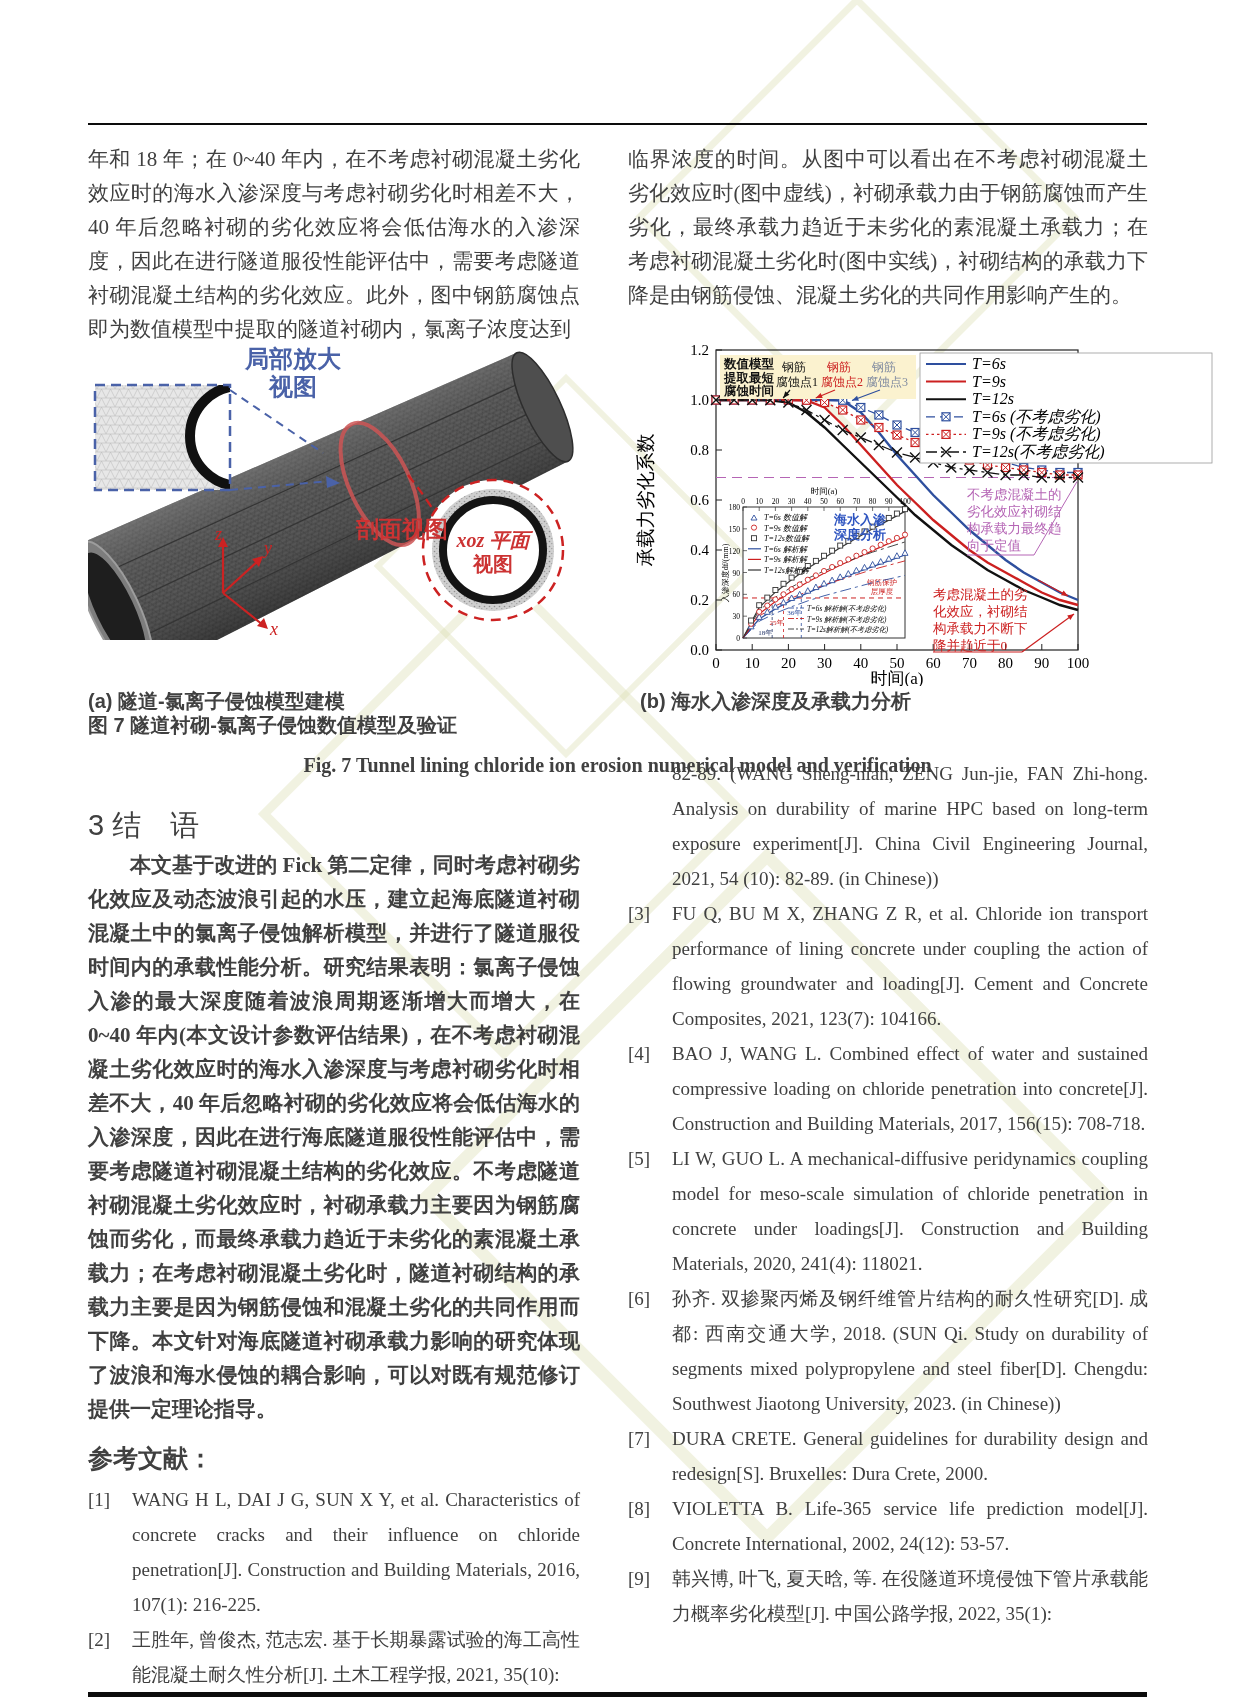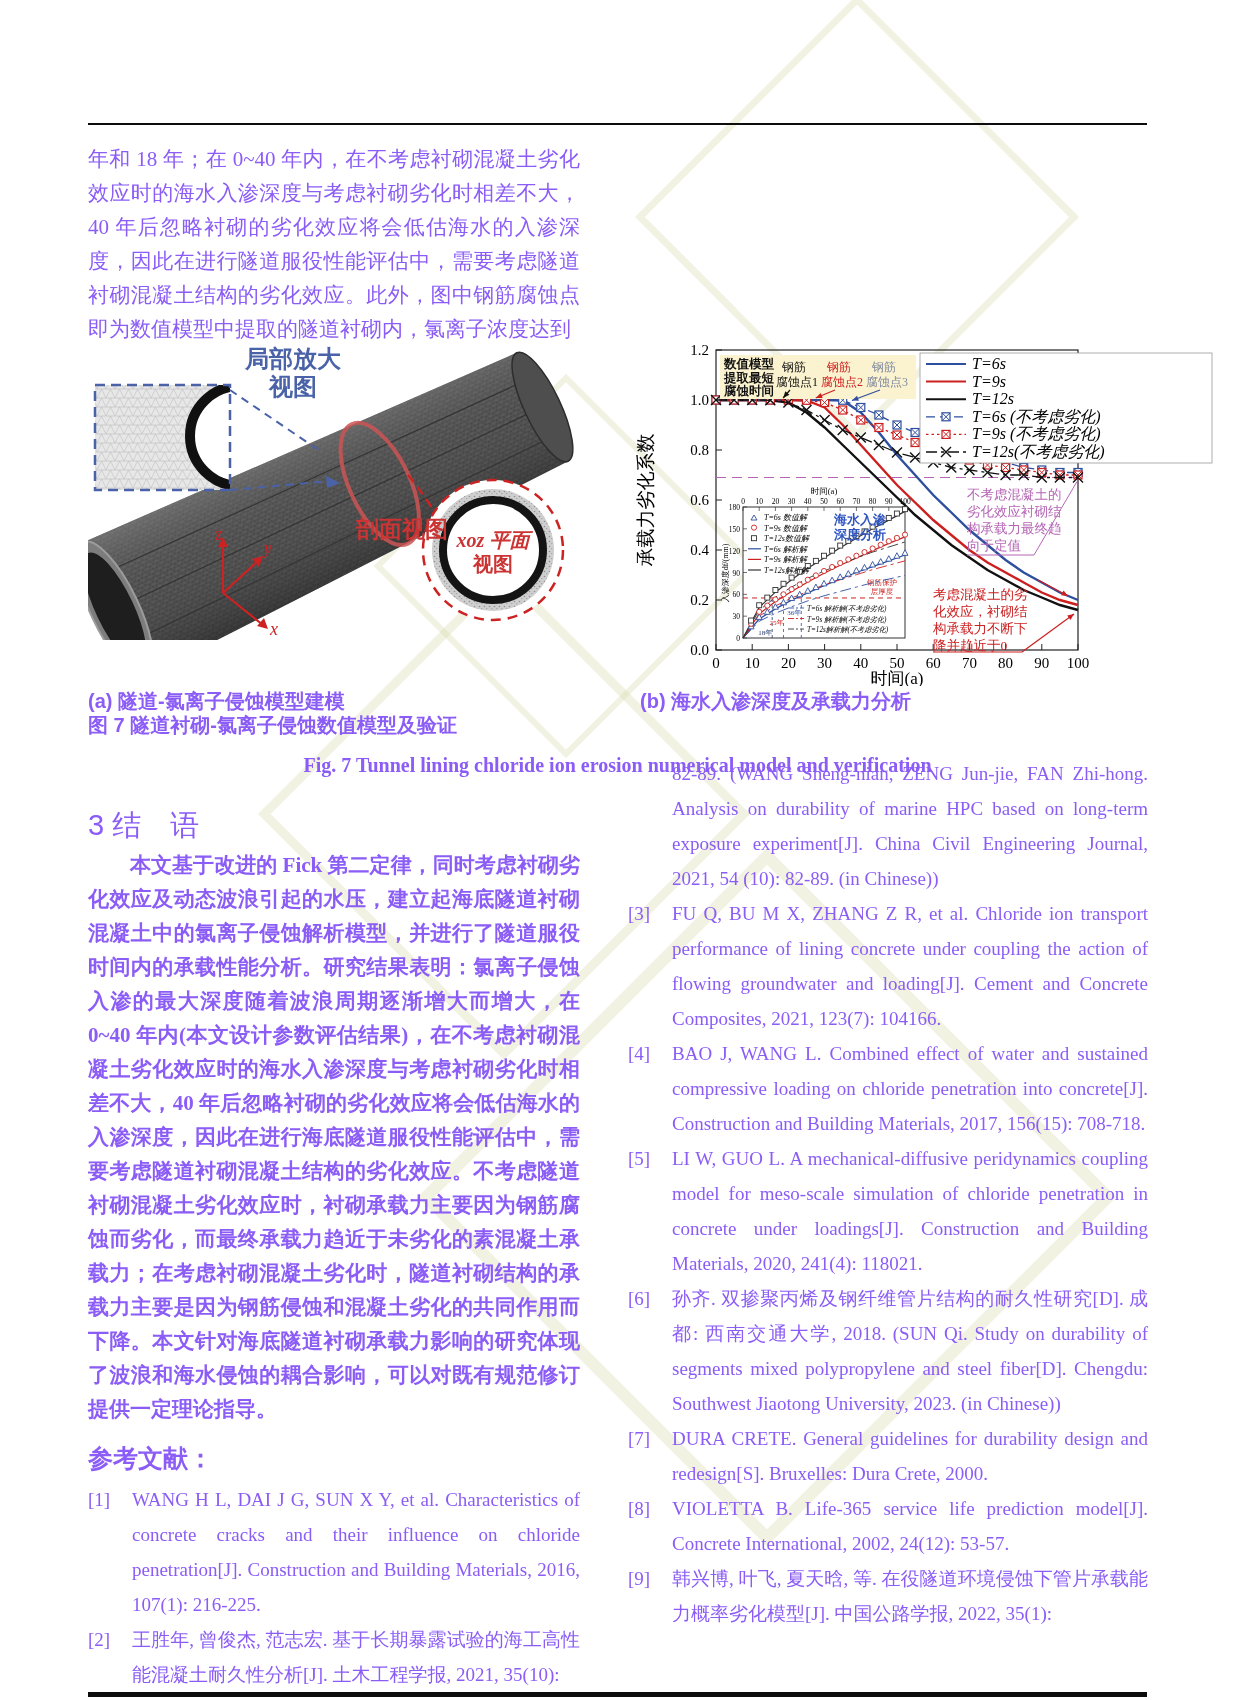--- a/index.html
+++ b/index.html
@@ -1,17 +1,17 @@
 <!DOCTYPE html>
 <html><head>
 <meta charset="utf-8">
 <style>
   html,body{margin:0;padding:0;background:#fff;}
   #page{position:relative;width:1235px;height:1700px;background:#ffffff;overflow:hidden;
-        font-family:"Liberation Serif",serif;color:#8b5cf6;}
+        font-family:"Liberation Serif",serif;color:#404040;}
   .abs{position:absolute;}
   .z1{z-index:2;}
   .body-text{font-size:21px;line-height:34px;text-align:justify;text-justify:inter-ideograph;}
   .indent{text-indent:2em;font-weight:bold;}
   .cn-caption{font-family:"Liberation Sans",sans-serif;font-weight:700;font-size:20px;text-align:left;}
   .en-caption{font-family:"Liberation Serif",serif;font-weight:700;font-size:20px;text-align:center;}
   .section-heading{font-family:"Liberation Sans",sans-serif;font-weight:400;font-size:29px;}
   .refs-heading{font-family:Liberation Sans, sans-serif;font-weight:700;font-size:25px;}
   .ref-row{display:flex;font-size:19px;line-height:35px;}
   .ref-num{width:44px;flex:none;}
@@ -26,20 +26,21 @@
 <div id="page">
 
   <div class="wm" style="left:330px;top:640px;width:330px;height:330px;"></div>
   <div class="wm" style="left:520px;top:950px;width:470px;height:470px;border-width:12px;"></div>
   <div class="wm" style="left:430px;top:430px;width:260px;height:260px;border-width:6px;"></div>
   <div class="wm" style="left:700px;top:60px;width:300px;height:300px;border-width:7px;"></div>
 
   <div class="abs rule z1" style="left:88px;top:123px;width:1059px;height:2px;"></div>
 
   <div class="abs body-text z1" style="left:88px;top:142px;width:492px;line-height:34px;">年和 18 年；在 0~40 年内，在不考虑衬砌混凝土劣化效应时的海水入渗深度与考虑衬砌劣化时相差不大，40 年后忽略衬砌的劣化效应将会低估海水的入渗深度，因此在进行隧道服役性能评估中，需要考虑隧道衬砌混凝土结构的劣化效应。此外，图中钢筋腐蚀点即为数值模型中提取的隧道衬砌内，氯离子浓度达到</div>
+  <div class="abs body-text z1" style="left:628px;top:142px;width:520px;line-height:34px;">临界浓度的时间。从图中可以看出在不考虑衬砌混凝土劣化效应时(图中虚线)，衬砌承载力由于钢筋腐蚀而产生劣化，最终承载力趋近于未劣化的素混凝土承载力；在考虑衬砌混凝土劣化时(图中实线)，衬砌结构的承载力下降是由钢筋侵蚀、混凝土劣化的共同作用影响产生的。</div>
 
   <svg class="abs z1" style="left:88px;top:335px;" width="545" height="305" viewBox="0 0 545 305">
     <defs>
       <pattern id="meshLight" width="9" height="9" patternUnits="userSpaceOnUse">
         <rect width="9" height="9" fill="#e7e7e7"></rect>
         <path d="M0 9 L4.5 0 L9 9 Z M0 0 L9 0" fill="none" stroke="#b5b5b5" stroke-width="0.5"></path>
       </pattern>
       <pattern id="meshDark" width="8" height="8" patternUnits="userSpaceOnUse">
         <rect width="8" height="8" fill="#5a5a5a"></rect>
         <path d="M0 8 L4 0 L8 8 Z M0 0 L8 0 M0 4 L8 4" fill="none" stroke="#353535" stroke-width="0.5"></path>

